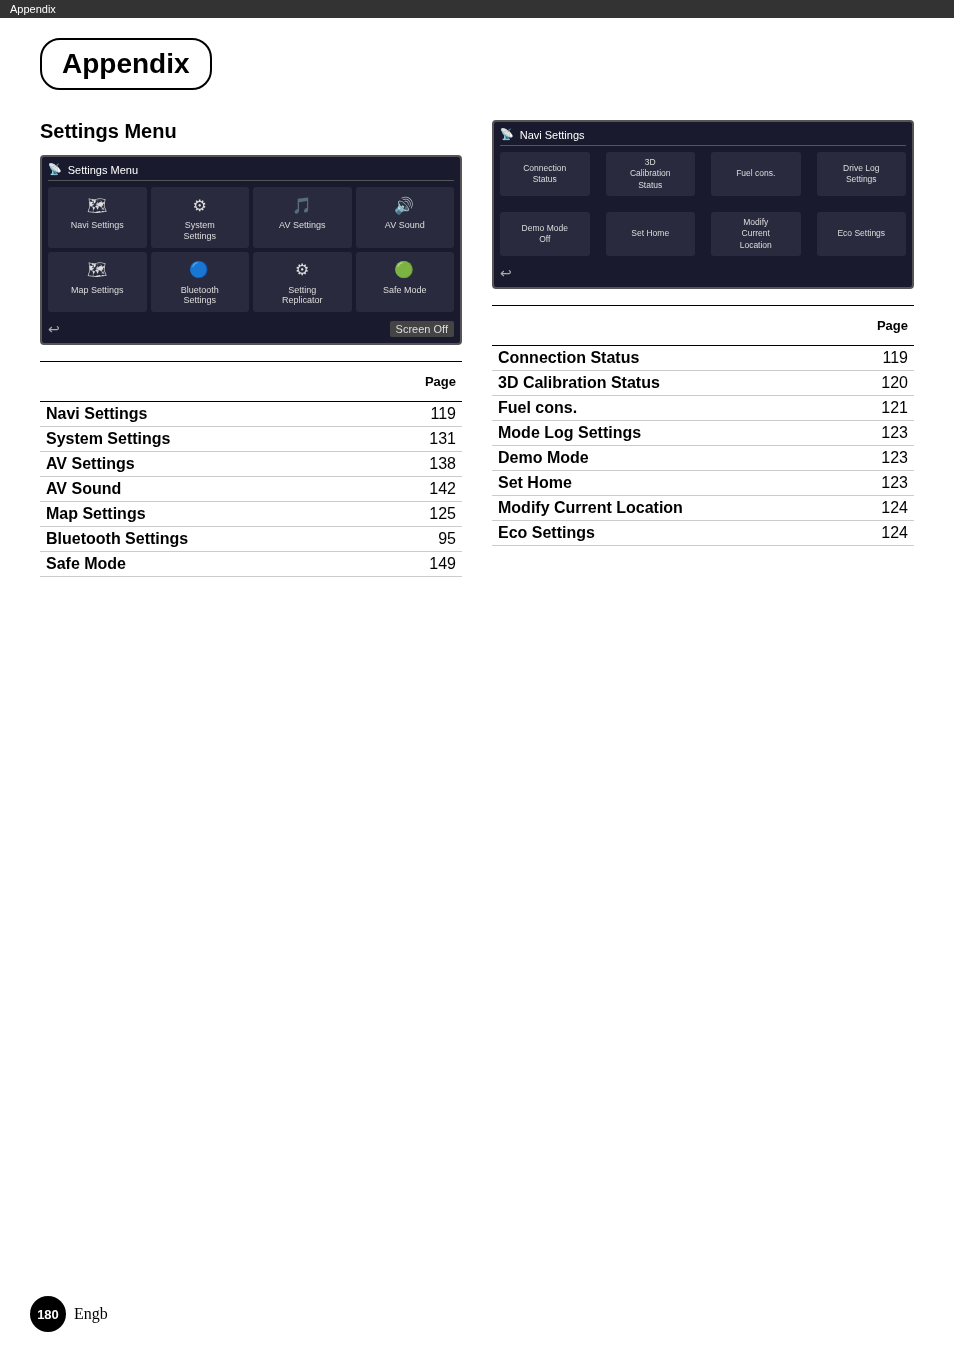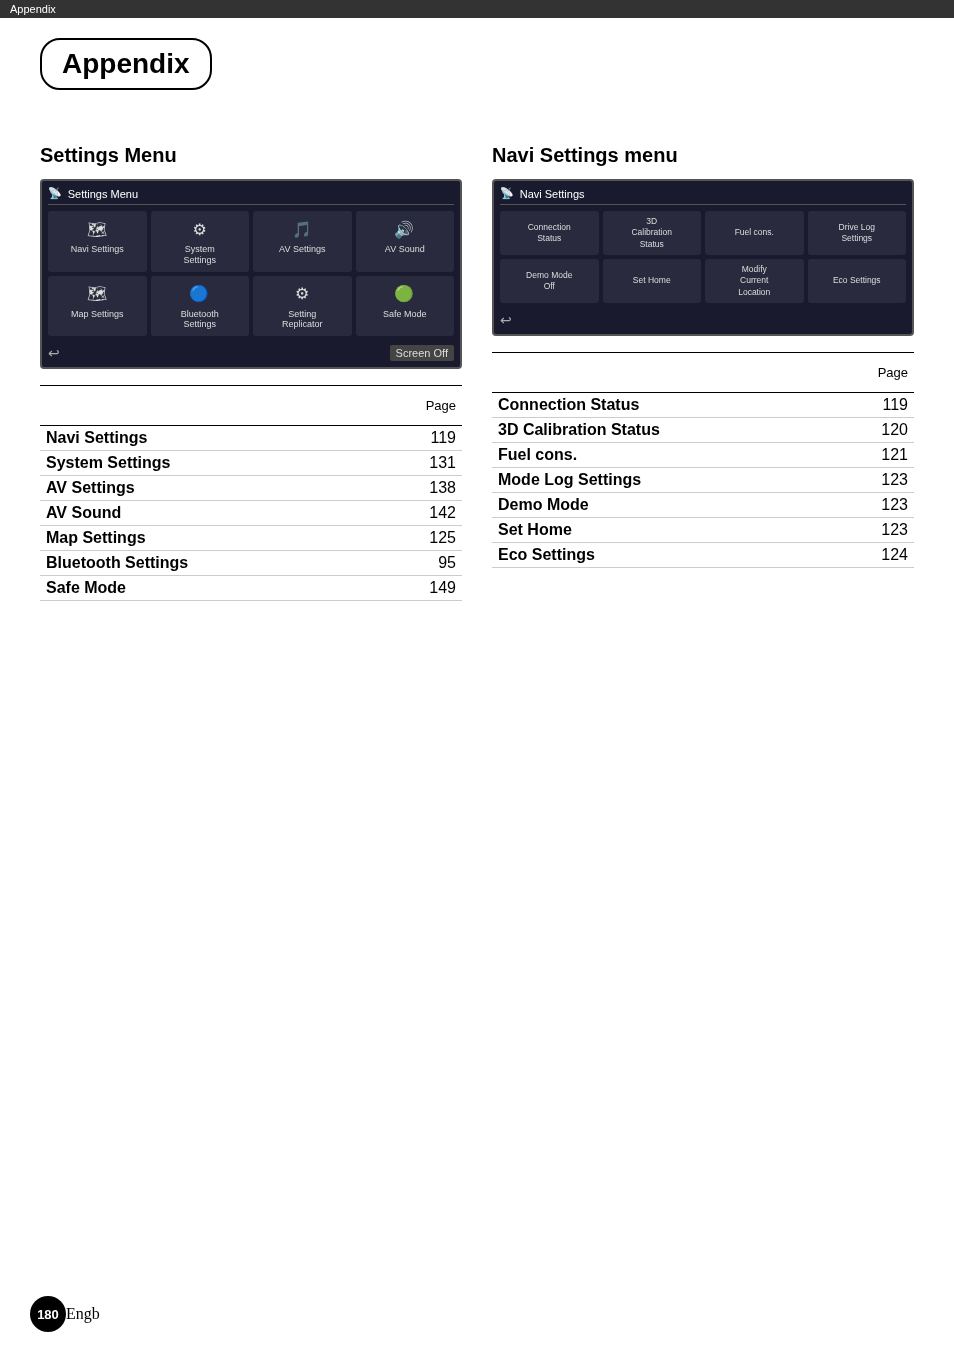--- a/index.html
+++ b/index.html
@@ -35,21 +35,20 @@
       padding: 8px 20px;
       margin-bottom: 30px;
       display: inline-block;
       background: #fff;
     }
 
     
     .two-col {
       display: flex;
       gap: 30px;
-      margin-top: 24px;
     }
     .col {
       flex: 1;
     }
 
     
     .section-heading {
       font-size: 20px;
       font-weight: bold;
       margin-bottom: 12px;
@@ -121,21 +120,21 @@
       border-radius: 2px;
     }
 
     
     .menu-table {
       width: 100%;
       border-collapse: collapse;
     }
     .menu-table thead tr th {
       text-align: right;
-      font-weight: normal;
+      font-weight: bold;
       font-size: 13px;
       padding: 12px 6px;
       border-top: 1px solid #000;
       border-bottom: 1px solid #000;
     }
     .menu-table tbody tr td {
       padding: 3px 6px;
       border-bottom: 1px solid #ccc;
       font-size: 16px;
     }
@@ -143,21 +142,21 @@
       text-align: right;
     }
     .menu-table tbody tr td:first-child {
       font-weight: bold;
     }
 
     
     .navi-screen-grid {
       display: grid;
       grid-template-columns: repeat(4, 1fr);
-      gap: 4px;
+      gap: 16px;
     }
     .navi-screen-item {
       background: #2a2a3e;
       border-radius: 3px;
       padding: 5px 3px;
       text-align: center;
       color: #ddd;
       font-size: 8.5px;
       min-height: 44px;
       display: flex;
@@ -169,21 +168,21 @@
 
     
     .page-footer {
       position: absolute;
       bottom: 20px;
       left: 0;
       right: 0;
       display: flex;
       align-items: center;
       padding: 0 30px;
-      gap: 0;
+      gap: 8px;
     }
     .page-num-badge {
       background: #000;
       color: #fff;
       border-radius: 50%;
       width: 36px;
       height: 36px;
       display: flex;
       align-items: center;
       justify-content: center;
@@ -294,23 +293,20 @@
           </tr>
           <tr>
             <td>Safe Mode</td>
             <td>149</td>
           </tr>
         </tbody>
       </table>
     </div>
 
     <div class="col">
-      <div class="section-heading">
-        <span>Navi Settings</span><span class="menu-word"> menu</span>
-      </div>
 
       <div class="screen-mockup">
         <div class="screen-title-bar">
           <span style="font-size:11px;">📡</span>
           <span>Navi Settings</span>
         </div>
         <div class="navi-screen-grid">
           <div class="navi-screen-item">Connection<br>Status</div>
           <div class="navi-screen-item">3D<br>Calibration<br>Status</div>
           <div class="navi-screen-item">Fuel cons.</div>
@@ -351,20 +347,24 @@
           </tr>
           <tr>
             <td>Demo Mode</td>
             <td>123</td>
           </tr>
           <tr>
             <td>Set Home</td>
             <td>123</td>
           </tr>
           <tr>
+            <td>Modify Current Location</td>
+            <td>124</td>
+          </tr>
+          <tr>
             <td>Eco Settings</td>
             <td>124</td>
           </tr>
         </tbody>
       </table>
     </div>
 
   </div>
 </div>
 

